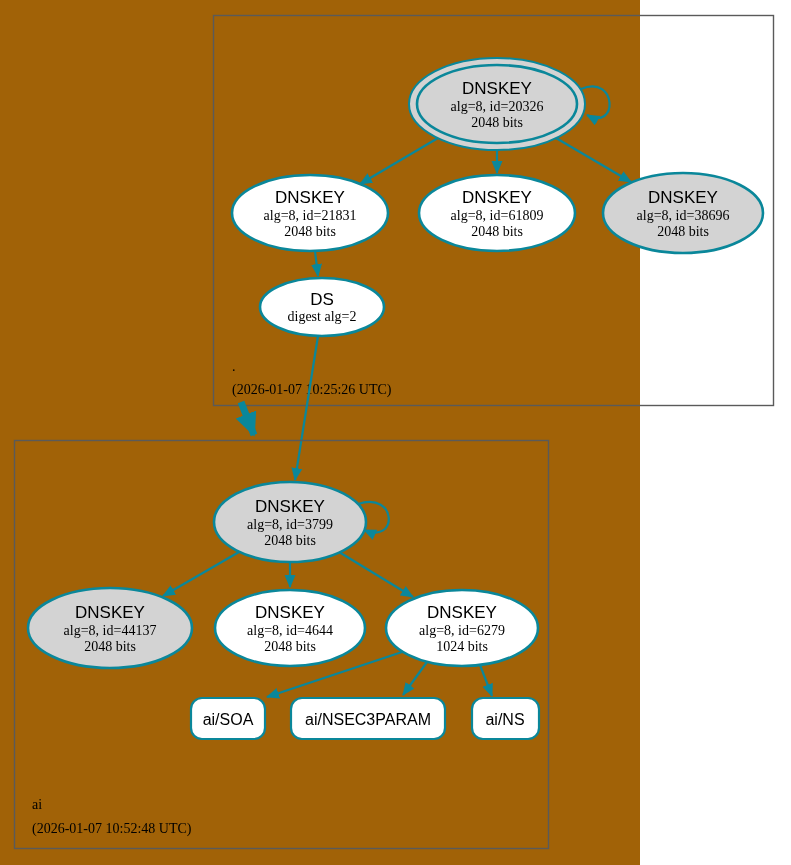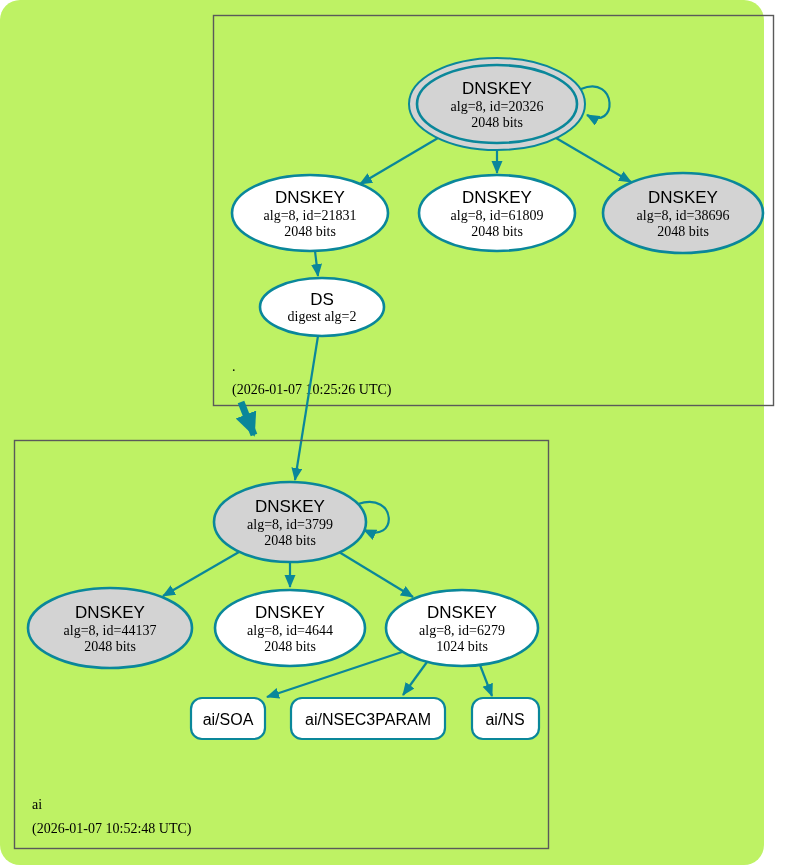--- a/index.html
+++ b/index.html
@@ -1,16 +1,16 @@
 <!DOCTYPE html>
 <html><head>
 <meta charset="utf-8">
 <style>
   html,body{margin:0;padding:0;background:#fff;}
-  .stage{position:relative;width:764px;height:865px;background:#bef264;border-radius:20px;}
+  .stage{position:relative;width:640px;height:865px;background:#a16207;}
   svg{display:block;}
   .zonebox{fill:none;stroke:#5a5a5a;stroke-width:1.4;}
   .edge{stroke:#0a879a;stroke-width:2.2;fill:none;}
   .edge-thick{stroke:#0a879a;stroke-width:7;fill:none;}
   .node-ellipse{stroke:#0a879a;stroke-width:2.6;}
   .node-ellipse-thin{stroke:#0a879a;stroke-width:2;}
   .fill-gray{fill:#d3d3d3;}
   .fill-white{fill:#ffffff;}
   text{fill:#000;text-anchor:middle;}
   .node-title{font-family:"Liberation Sans",sans-serif;font-size:17px;}

